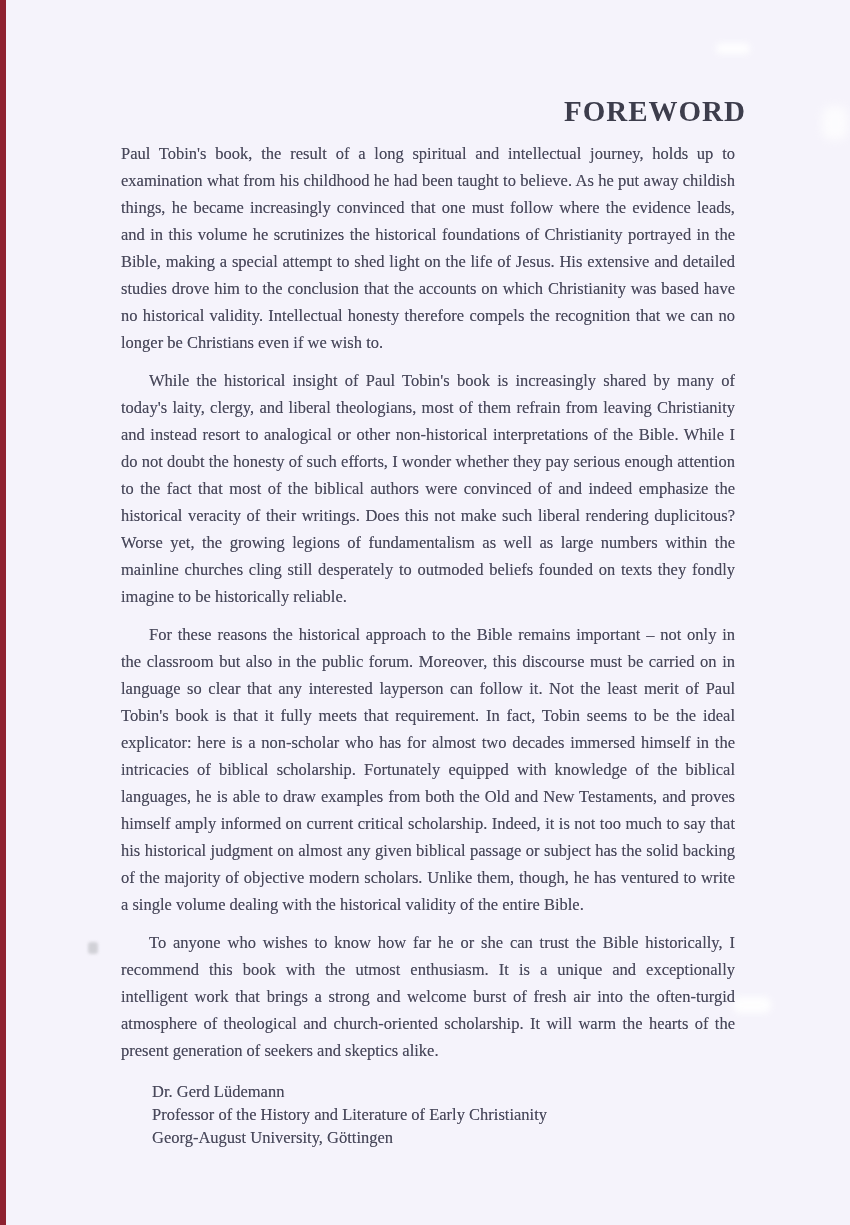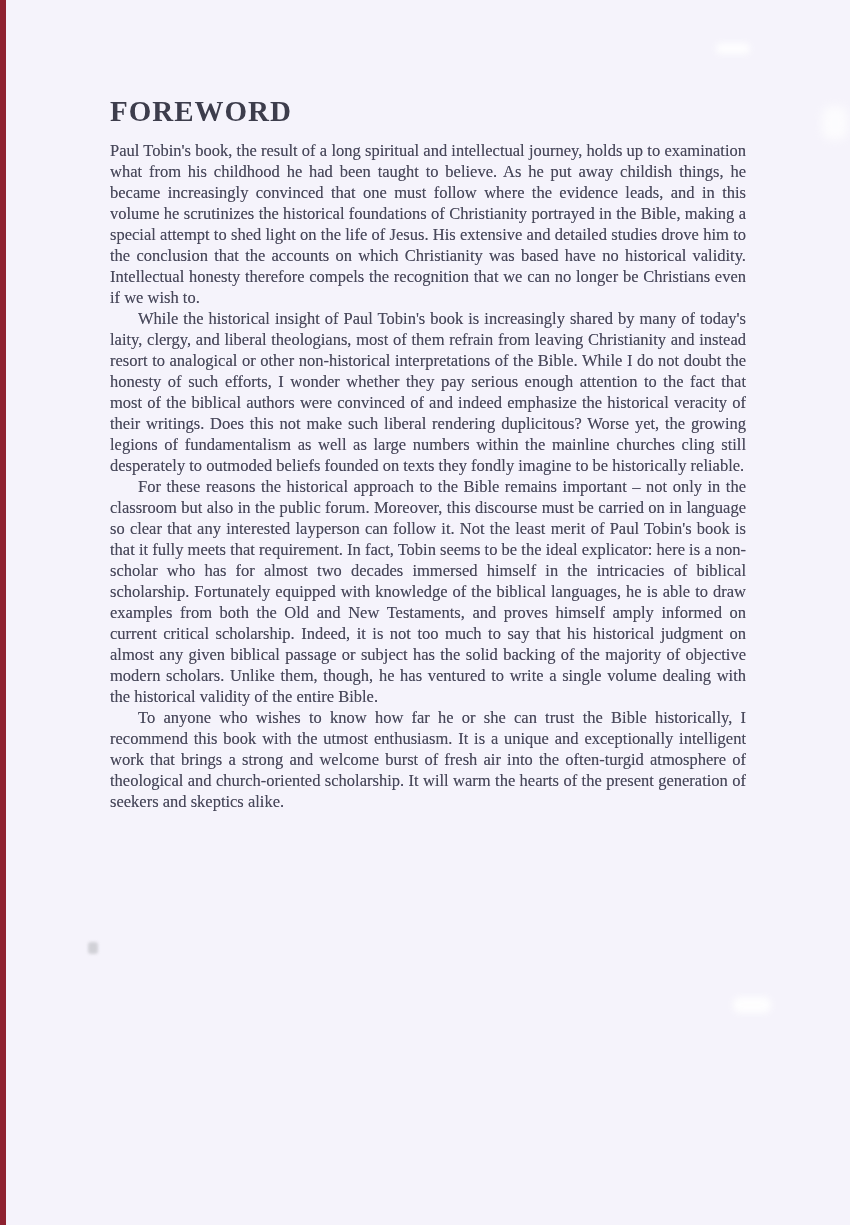--- a/index.html
+++ b/index.html
@@ -28,28 +28,28 @@
     left: 110px;
     top: 93px;
     width: 636px;
     color: var(--text-color, #48485a);
   }
   h1.fw-title {
     margin: 0 0 11px 0;
     font-size: 29px;
     line-height: 36px;
     font-weight: bold;
-    text-align: left;
+    text-align: right;
     letter-spacing: 1px;
     color: var(--title-color, #3d3d4c);
   }
   .para {
-    margin: 0;
+    margin: 11px;
     font-size: 16.5px;
-    line-height: 21px;
+    line-height: 27px;
     text-align: justify;
     text-shadow: 0 0 0.5px rgba(72, 72, 95, 0.55);
   }
   .para.indented { text-indent: 28px; }
   .para b { font-weight: normal; }
   .signature {
     margin: 16px 0 0 42px;
     font-size: 16.5px;
     line-height: 23px;
     text-shadow: 0 0 0.5px rgba(72, 72, 95, 0.55);
@@ -105,17 +105,22 @@
     <h1 class="fw-title">FOREWORD</h1>
 
     <p class="para">Paul Tobin's book, the result of a long spiritual and intellectual journey, holds up to examination what from his childhood he had been taught to believe. As he put away childish things, he became increasingly convinced that one must follow where the evidence leads, and in this volume he scrutinizes the historical foundations of Christianity portrayed in the Bible, making a special attempt to shed light on the life of Jesus. His extensive and detailed studies drove him to the conclusion that the accounts on which Christianity was based have no historical validity. Intellectual honesty therefore compels the recognition that we can no longer be Christians even if we wish to.</p>
 
     <p class="para indented">While the historical insight of Paul Tobin's book is increasingly shared by many of today's laity, clergy, and liberal theologians, most of them refrain from leaving Christianity and instead resort to analogical or other non-historical interpretations of the Bible. While I do not doubt the honesty of such efforts, I wonder whether they pay serious enough attention to the fact that most of the biblical authors were convinced of and indeed emphasize the historical veracity of their writings. Does this not make such liberal rendering duplicitous? Worse yet, the growing legions of fundamentalism as well as large numbers within the mainline churches cling still desperately to outmoded beliefs founded on texts they fondly imagine to be historically reliable.</p>
 
     <p class="para indented"><span>For </span><b>these reasons</b><span> the historical approach to the Bible remains important – not only in the classroom but also in the public forum. Moreover, this discourse must be carried on in language so clear that any interested layperson can follow it. Not the least merit of Paul Tobin's book is that it fully meets that requirement. In fact, Tobin seems to be the ideal explicator: here is a non-scholar who has for almost two decades immersed himself in the intricacies of biblical scholarship. Fortunately equipped with knowledge of the biblical languages, he is able to draw examples from both the Old and New Testaments, and proves himself amply informed on current critical scholarship. Indeed, it is not too much to say that his historical judgment on almost any given biblical passage or subject has the solid backing of the majority of objective modern scholars. Unlike them, though, he has ventured to write a single volume dealing with the historical validity of the entire Bible.</span></p>
 
     <p class="para indented">To anyone who wishes to know how far he or she can trust the Bible historically, I recommend this book with the utmost enthusiasm. It is a unique and exceptionally intelligent work that brings a strong and welcome burst of fresh air into the often-turgid atmosphere of theological and church-oriented scholarship. It will warm the hearts of the present generation of seekers and skeptics alike.</p>
 
+    <div class="signature">
+      <div>Dr. Gerd Lüdemann</div>
+      <div>Professor of the History and Literature of Early Christianity</div>
+      <div>Georg-August University, Göttingen</div>
+    </div>
 
   </main>
 
 
 </div>
 
 </body></html>

